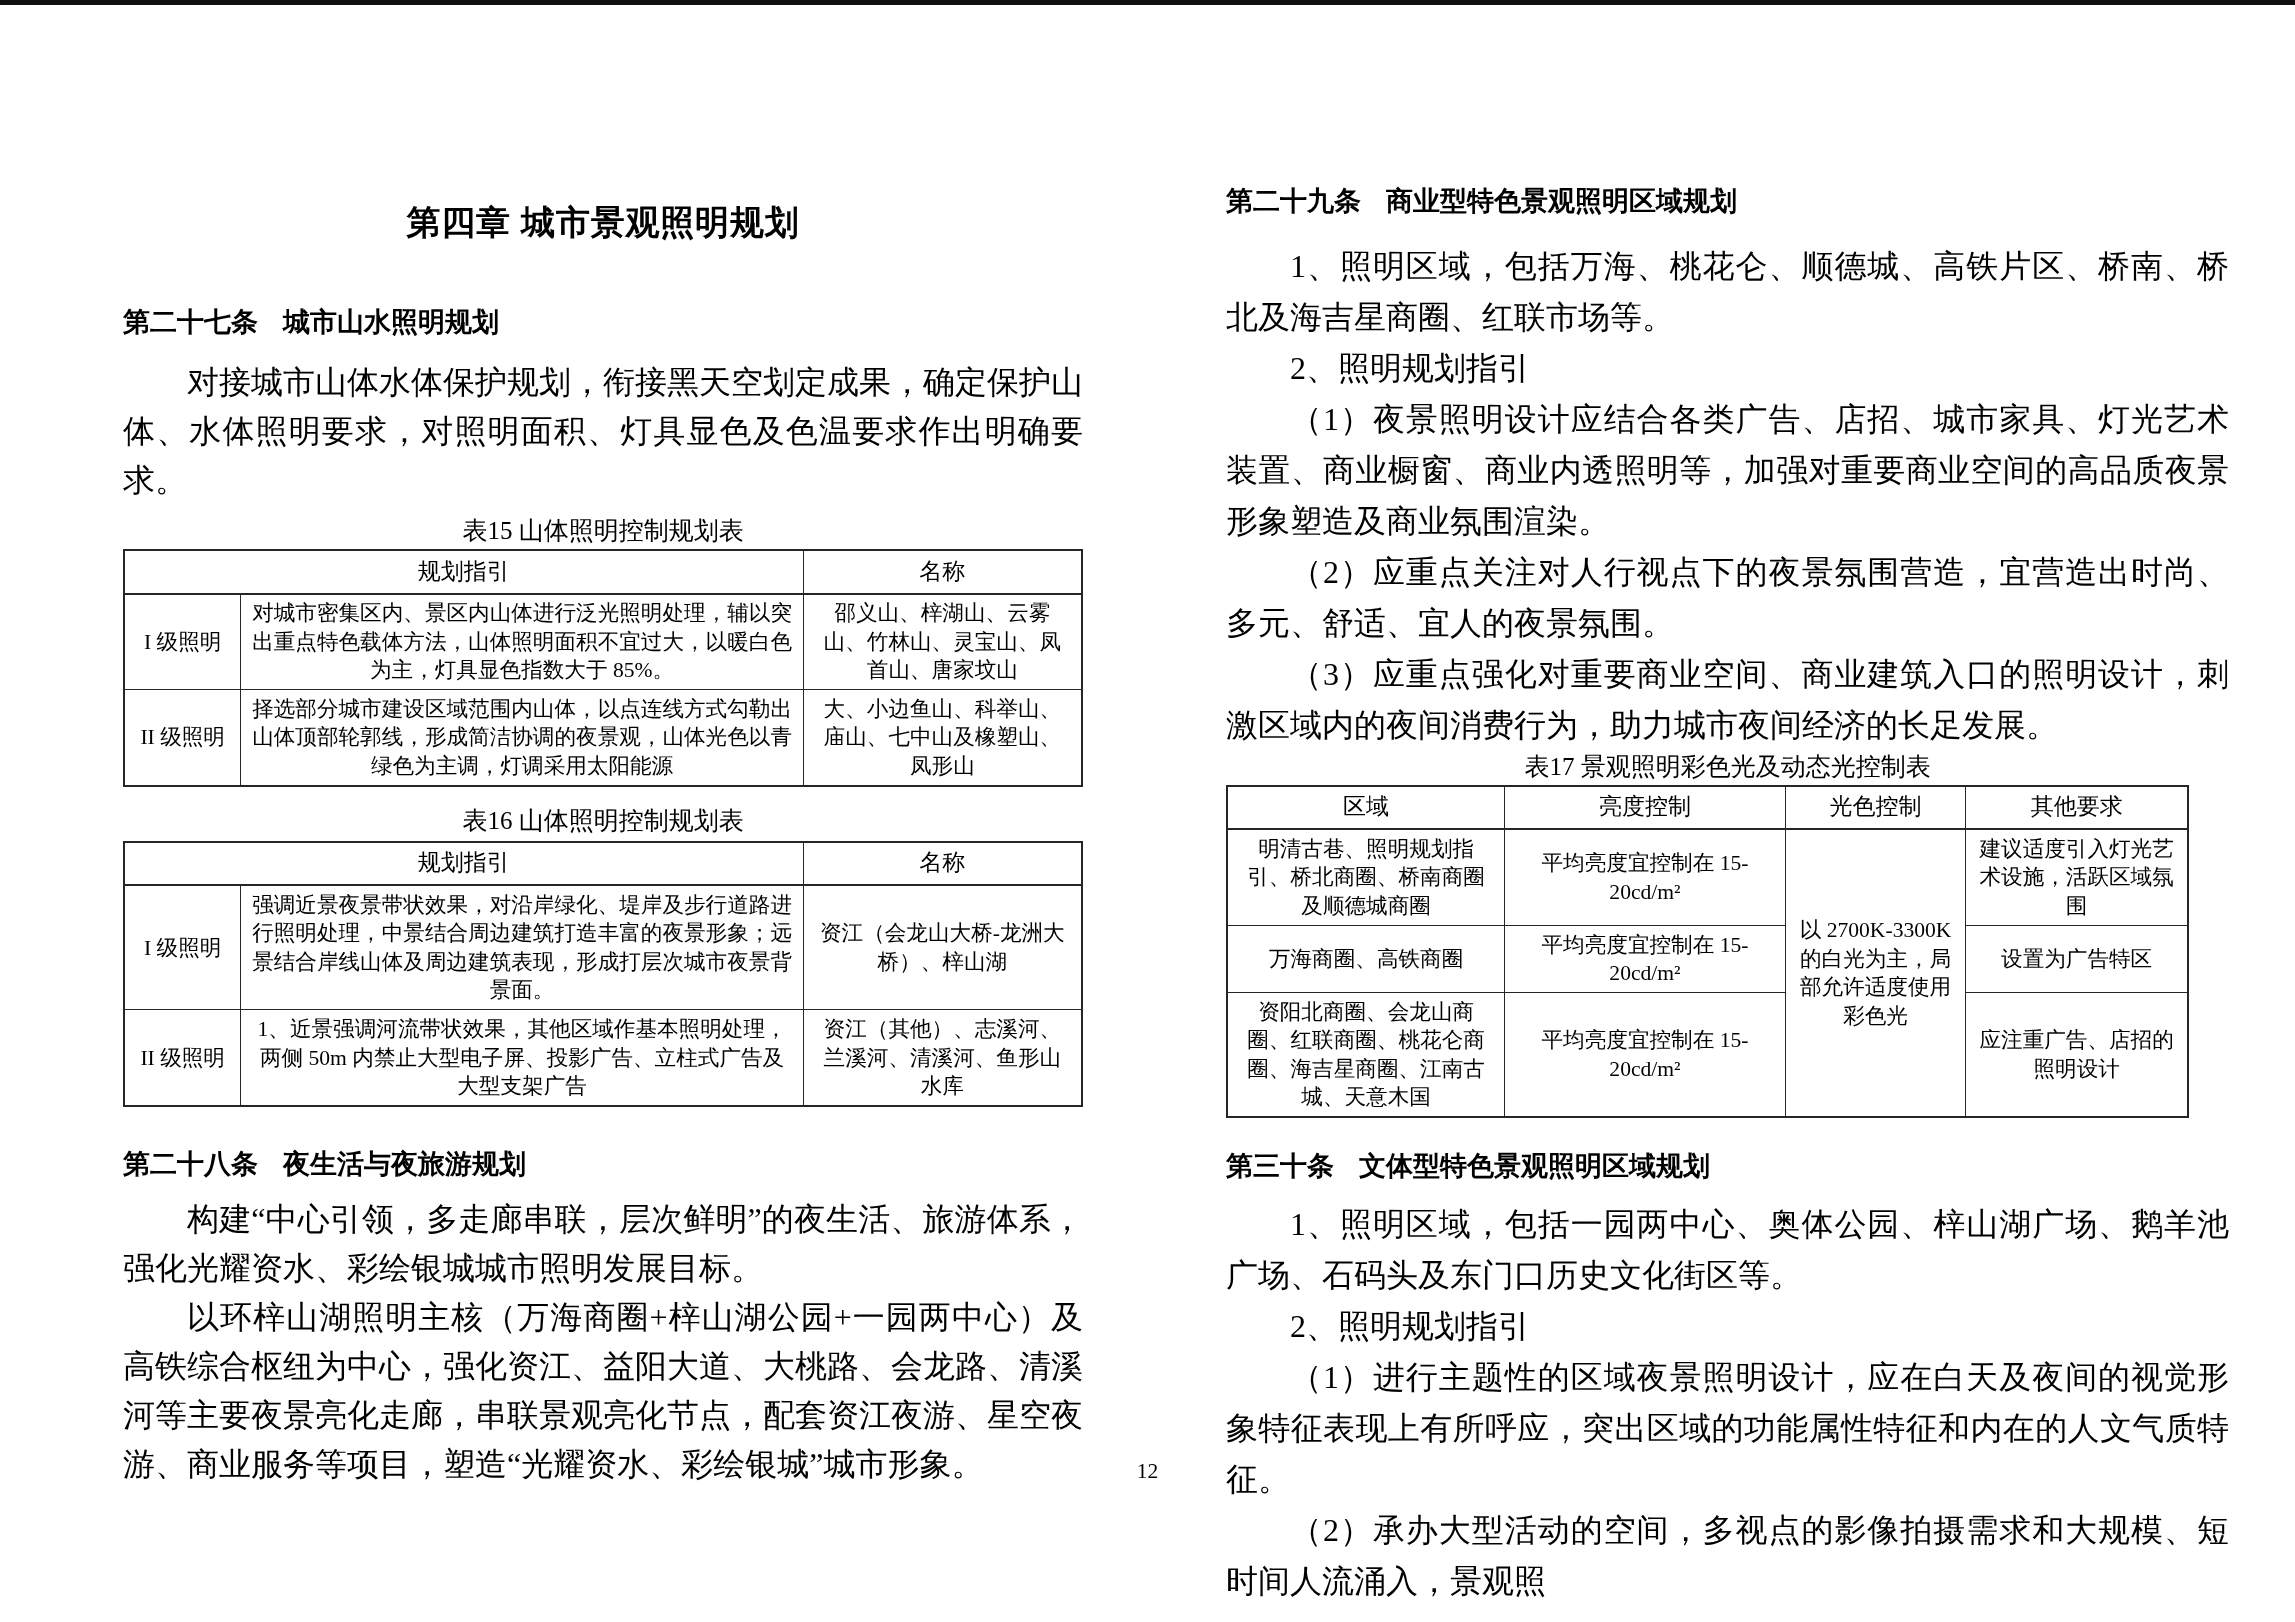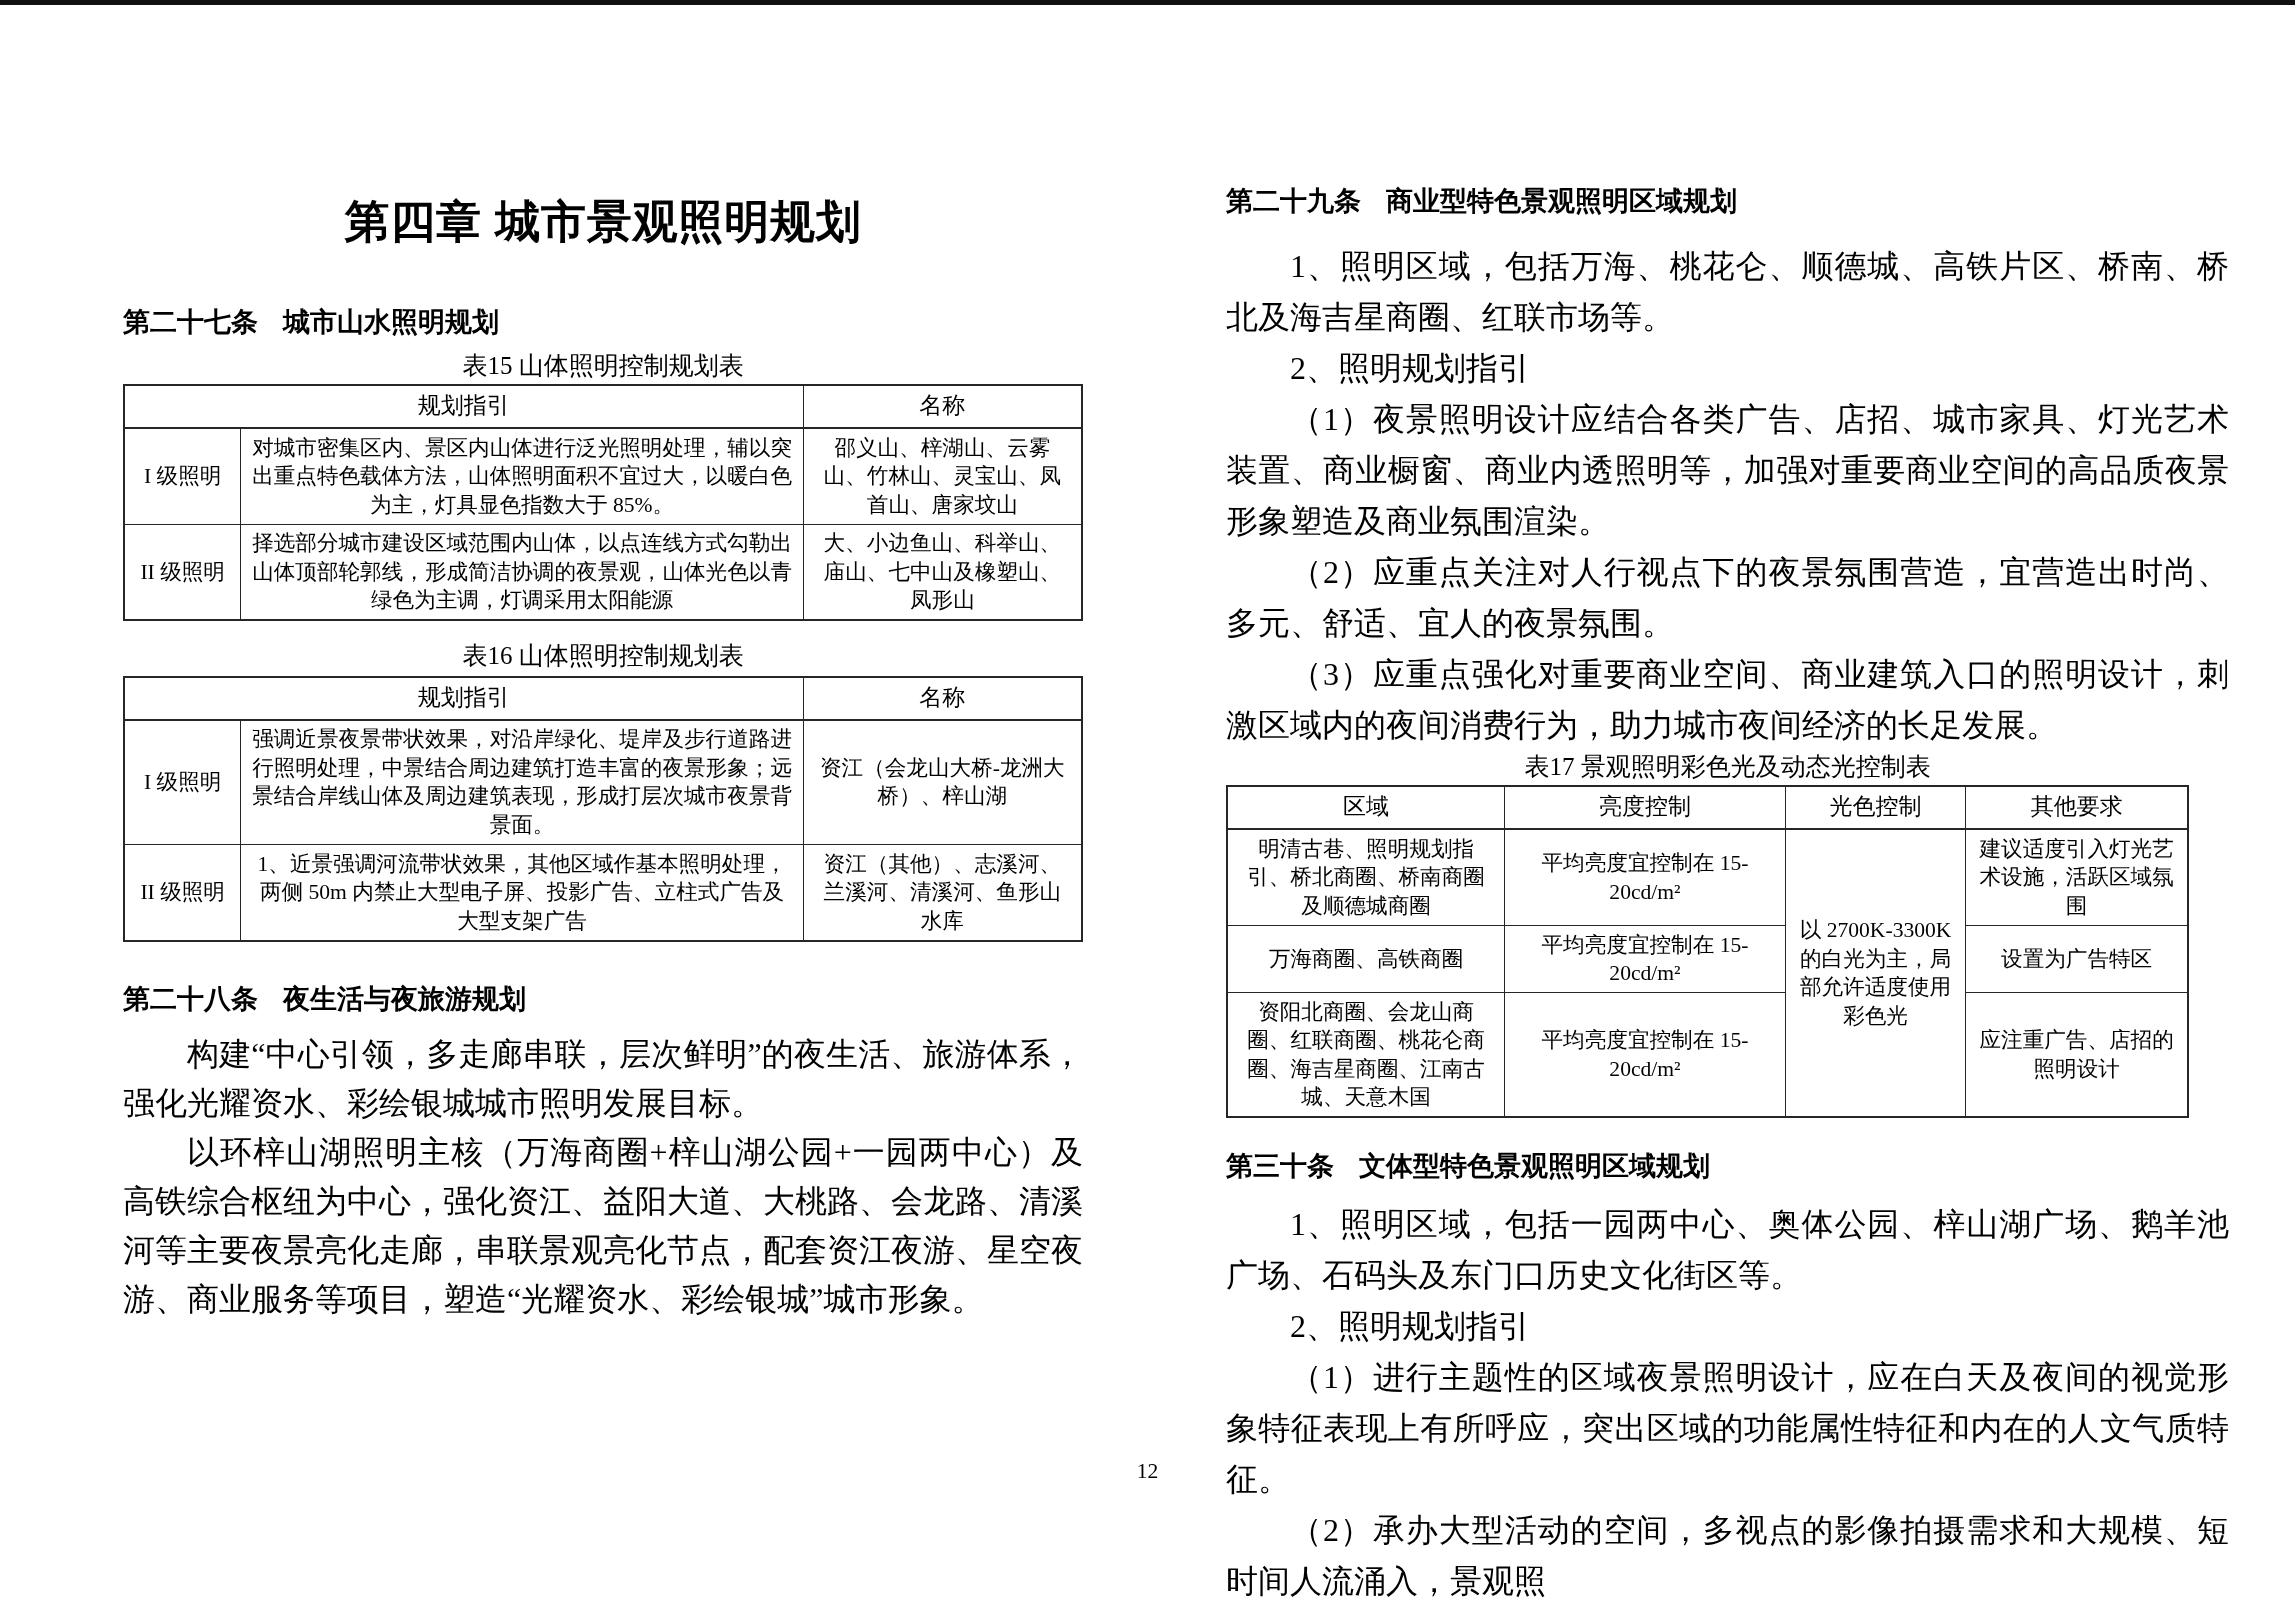--- a/index.html
+++ b/index.html
@@ -33,21 +33,21 @@
     padding-top: 199px;
   }
   .col-right {
     width: 1003px;
     margin-left: 143px;
     padding-top: 184px;
   }
   .chapter-title {
     font-family: "Liberation Sans", "DejaVu Sans", sans-serif;
     font-weight: 700;
-    font-size: 45px;
+    font-size: 34px;
     line-height: 46px;
     text-align: center;
     letter-spacing: 0.8px;
     margin: 0;
   }
   .sec-heading {
     font-family: "Liberation Sans", "DejaVu Sans", sans-serif;
     font-weight: 700;
     font-size: 27px;
     line-height: 34px;
@@ -120,20 +120,21 @@
 <div class="content">
 
   <div class="col col-left">
 
     <h1 class="chapter-title">第四章 城市景观照明规划</h1>
 
     <h2 class="sec-heading m-h27">
       <span class="sec-num">第二十七条</span><span class="sec-title">城市山水照明规划</span>
     </h2>
 
+    <p class="para m-p27">对接城市山体水体保护规划，衔接黑天空划定成果，确定保护山体、水体照明要求，对照明面积、灯具显色及色温要求作出明确要求。</p>
 
     <div class="tbl-caption m-c15">表15 山体照明控制规划表</div>
 
     <table class="doc-table m-t15">
       <colgroup>
           <col style="width:12.2%">
           <col style="width:58.7%">
           <col style="width:29.1%">
         </colgroup>
       <thead>

